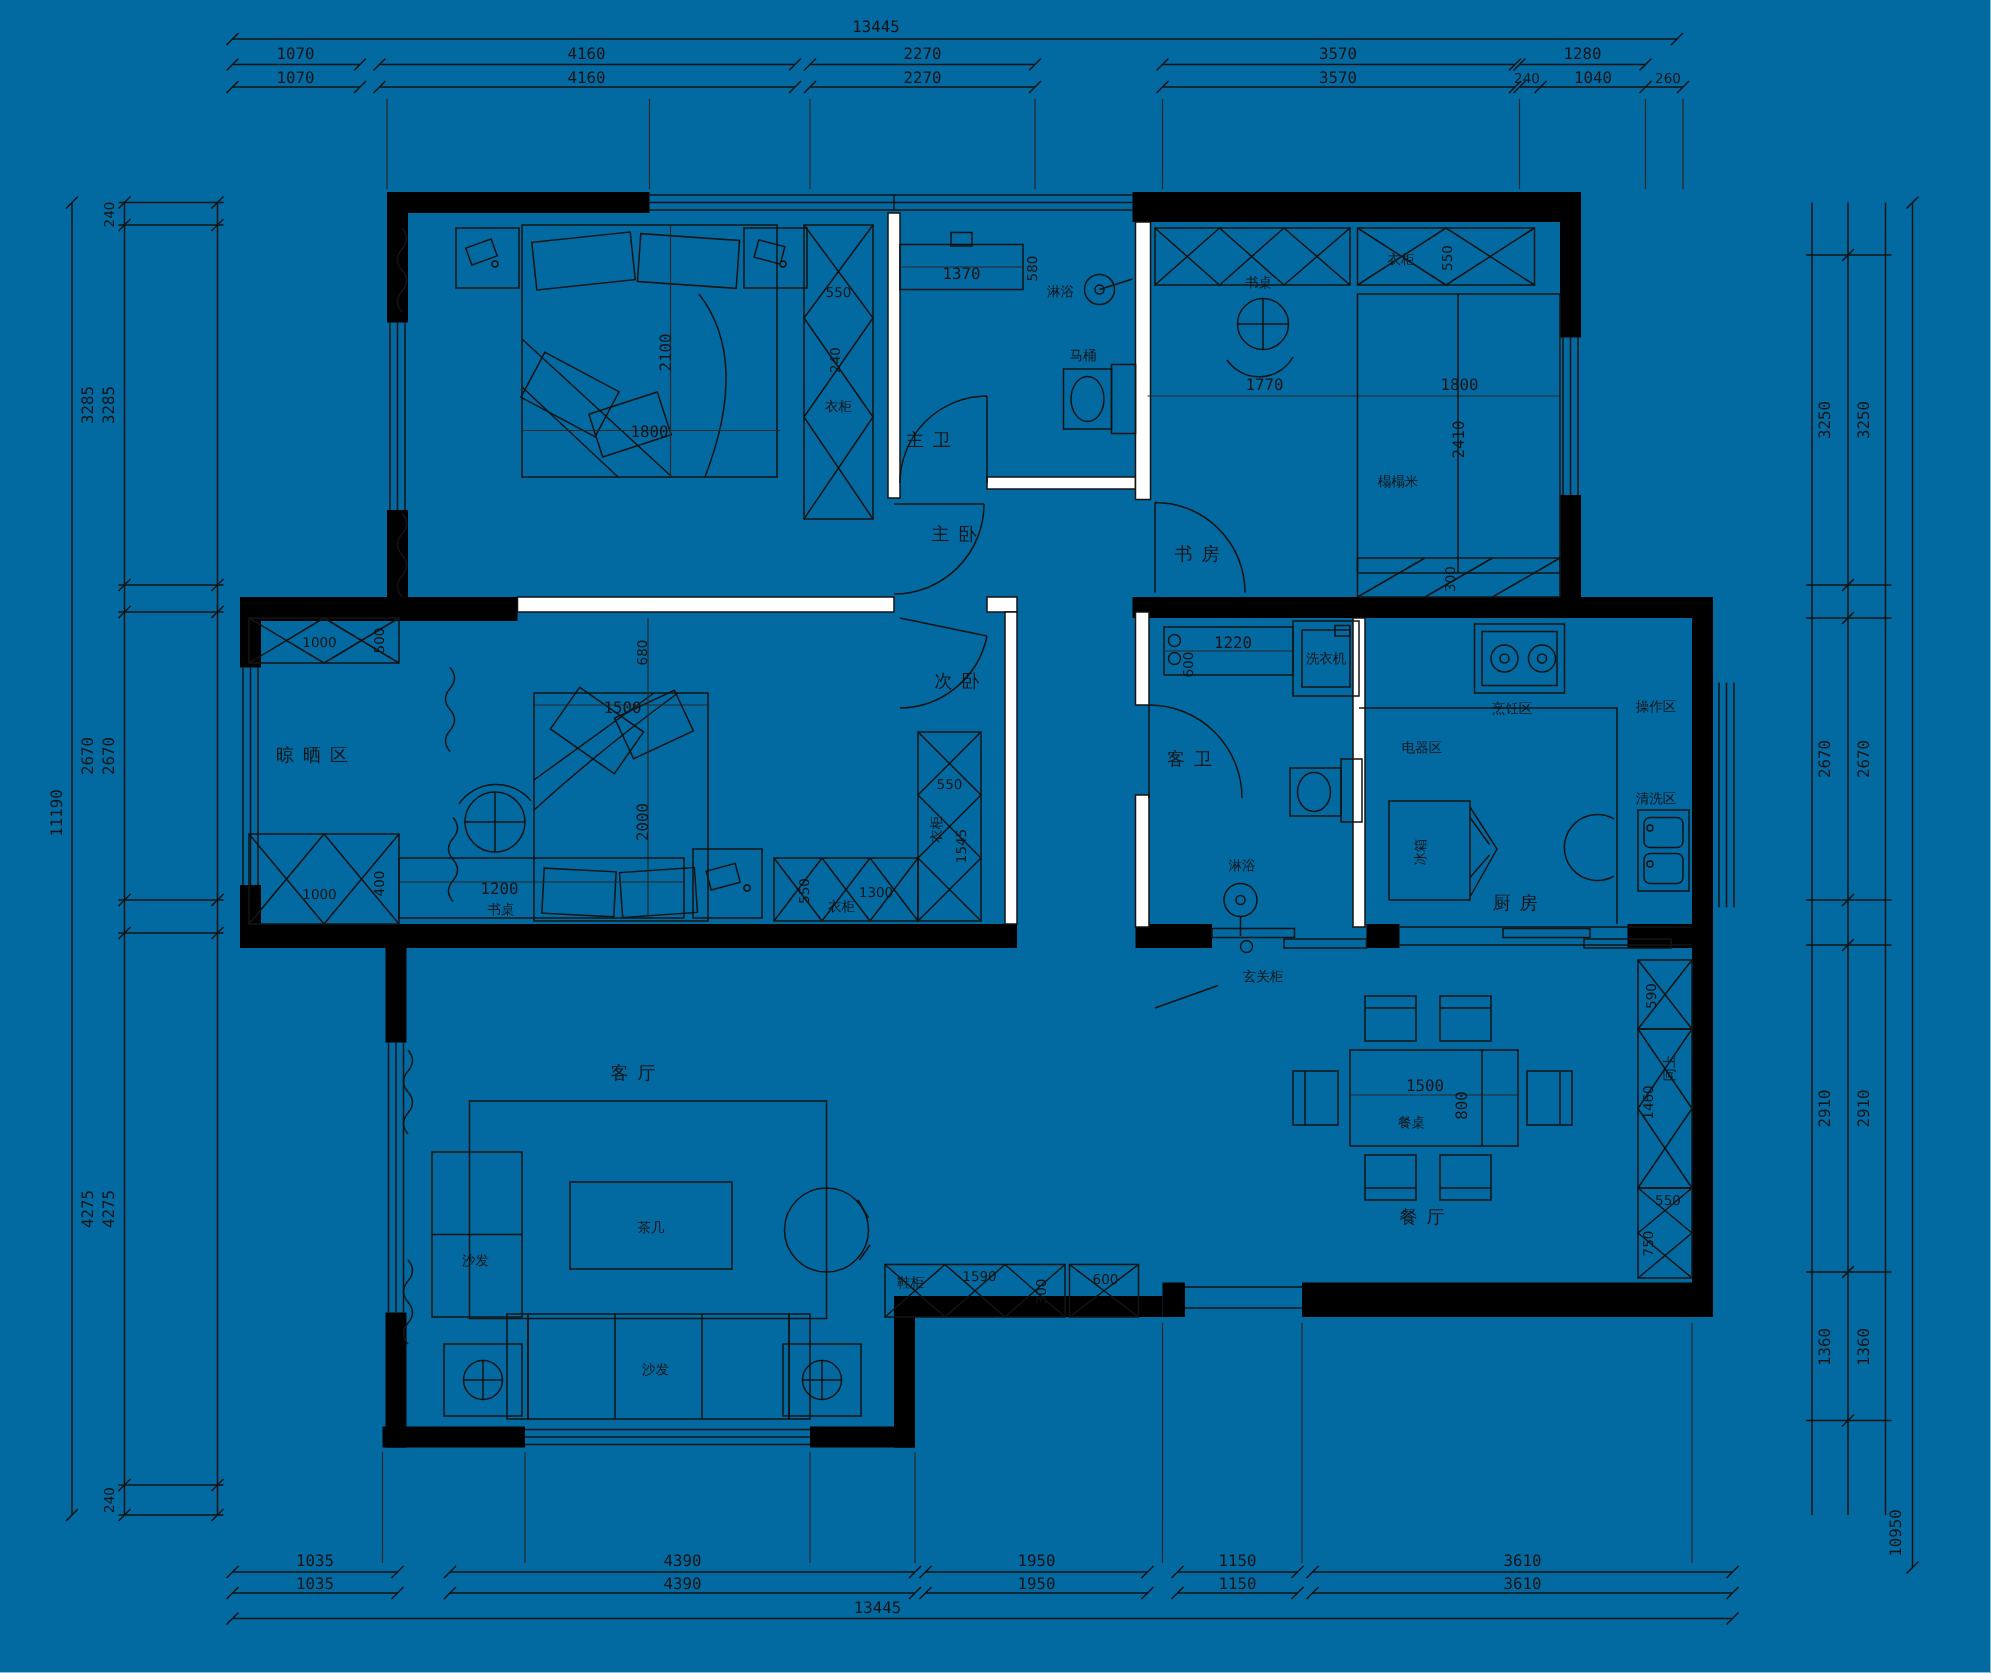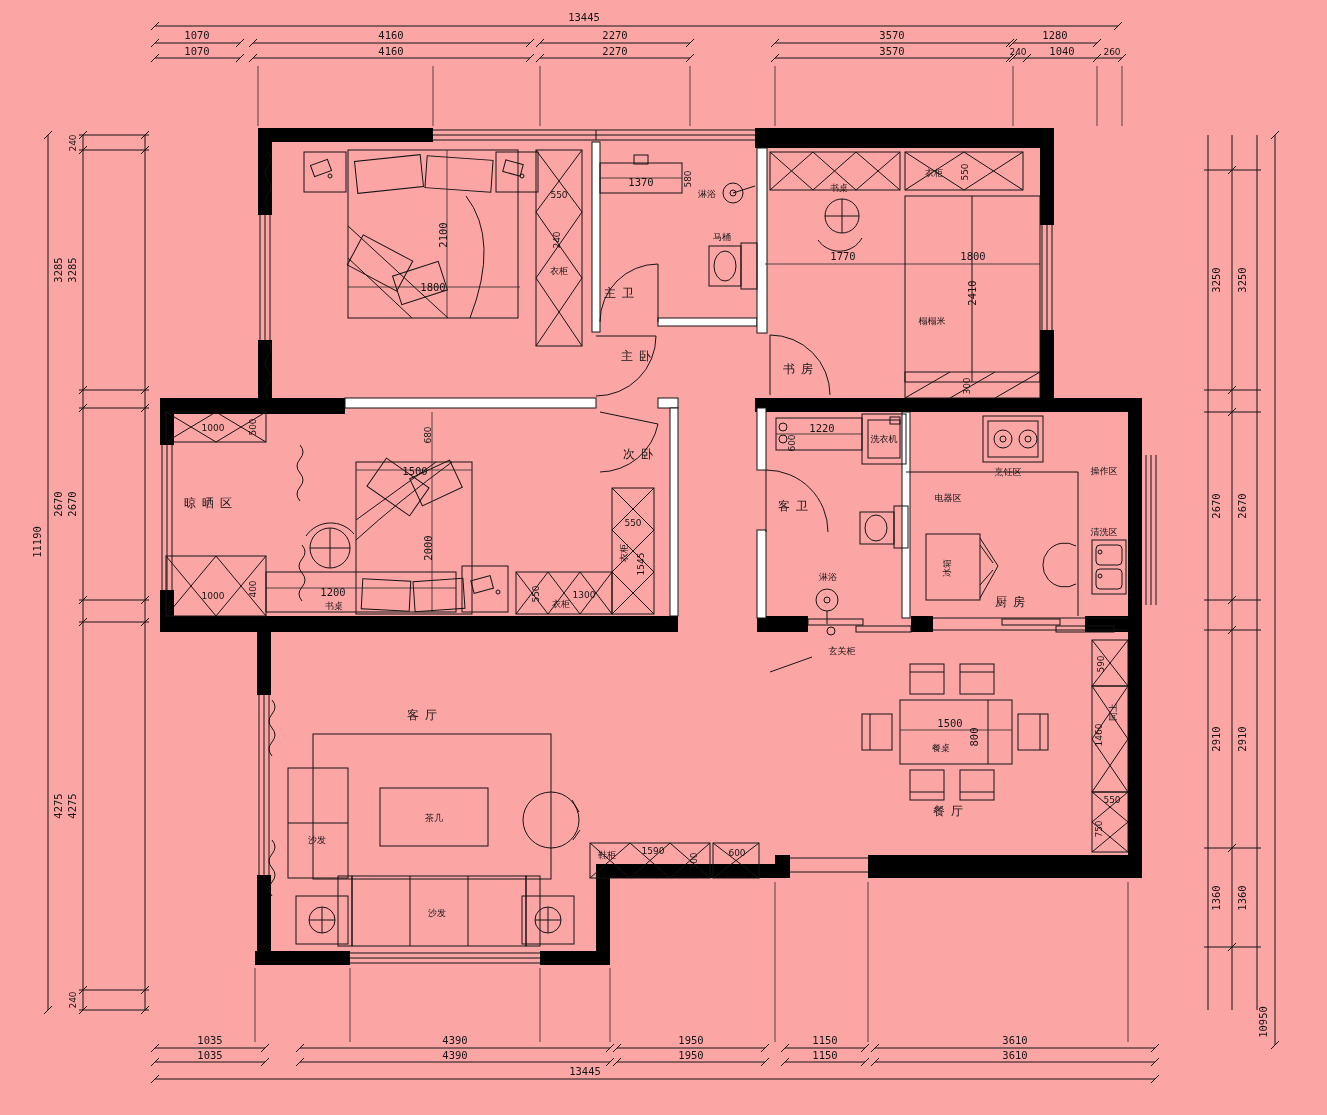--- a/index.html
+++ b/index.html
@@ -1,16 +1,16 @@
 <!DOCTYPE html>
 <html><head>
 <meta charset="utf-8">
 <style>
   html,body{margin:0;padding:0;background:#fff;}
-  .canvas{width:1327px;height:1115px;position:relative;background:#fca5a5;font-family:"DejaVu Sans",sans-serif;}
+  .canvas{width:1327px;height:1115px;position:relative;background:#0369a1;font-family:"DejaVu Sans",sans-serif;}
   svg{display:block;}
   .w{fill:#000;stroke:none;}
   .ln{fill:none;stroke:#141414;stroke-width:1;}
   .lt{fill:none;stroke:#2a2a2a;stroke-width:0.8;}
   .iw{fill:#fff;stroke:#141414;stroke-width:1;}
   text{fill:#141414;}
   .d{font:10.5px "DejaVu Sans Mono","DejaVu Sans",sans-serif;text-anchor:middle;}
   .s{font:9px "DejaVu Sans",sans-serif;text-anchor:middle;}
   .r{font:12px "DejaVu Sans",sans-serif;text-anchor:middle;letter-spacing:6px;}
 </style>

